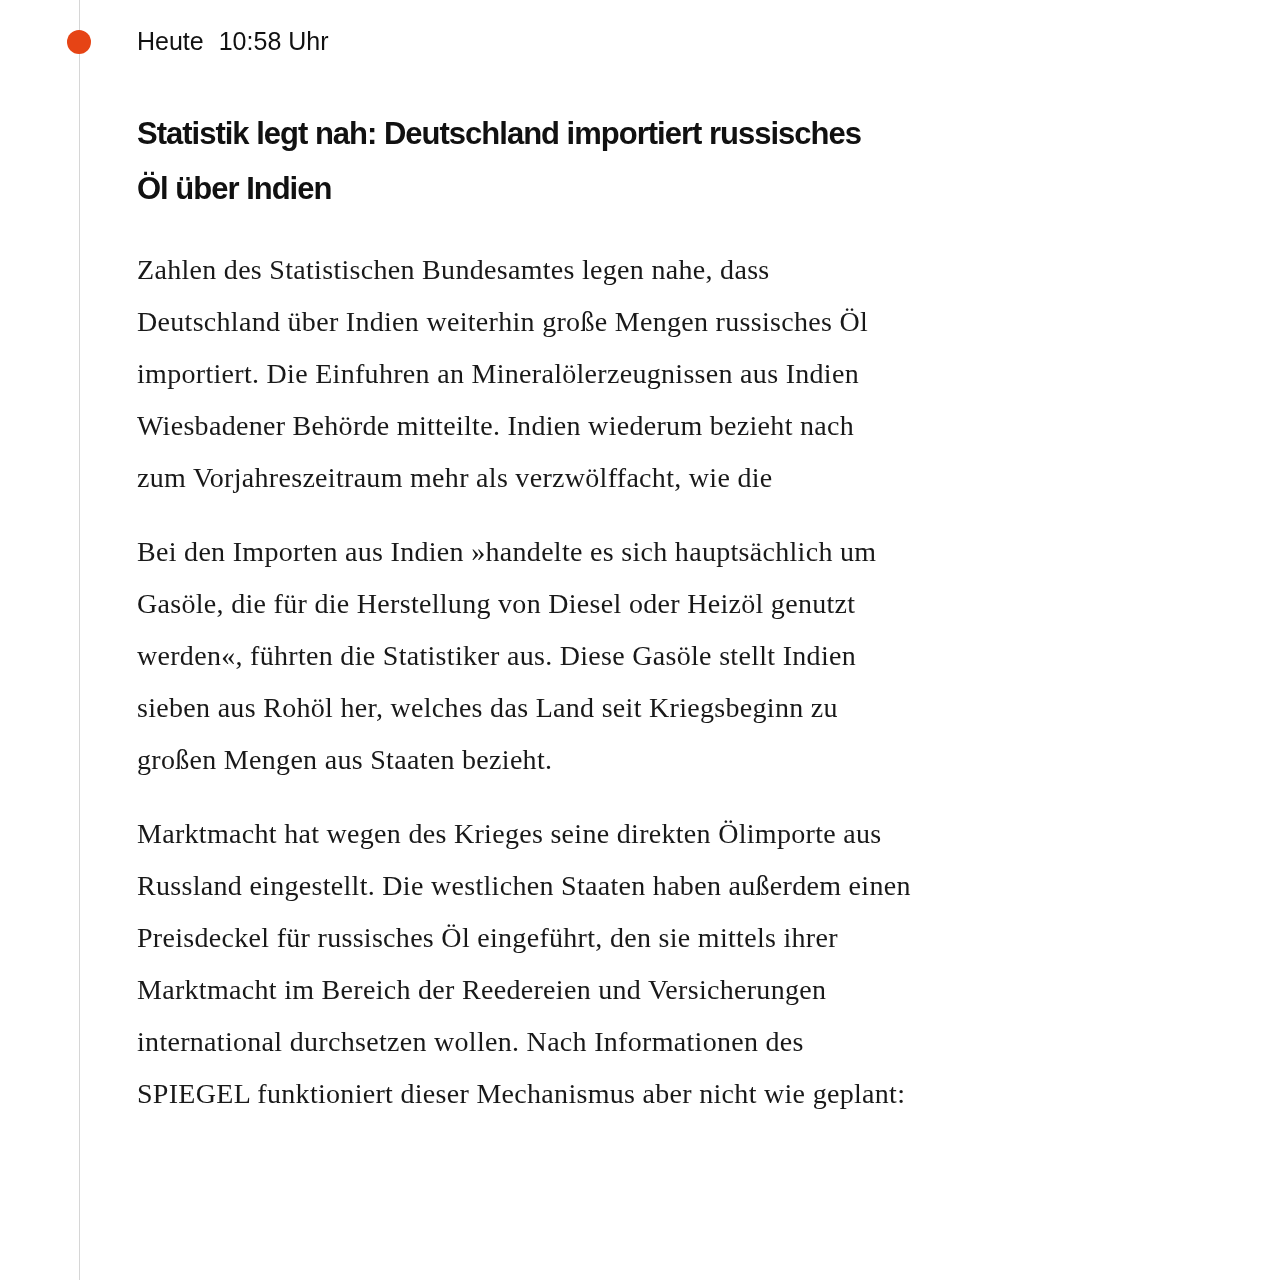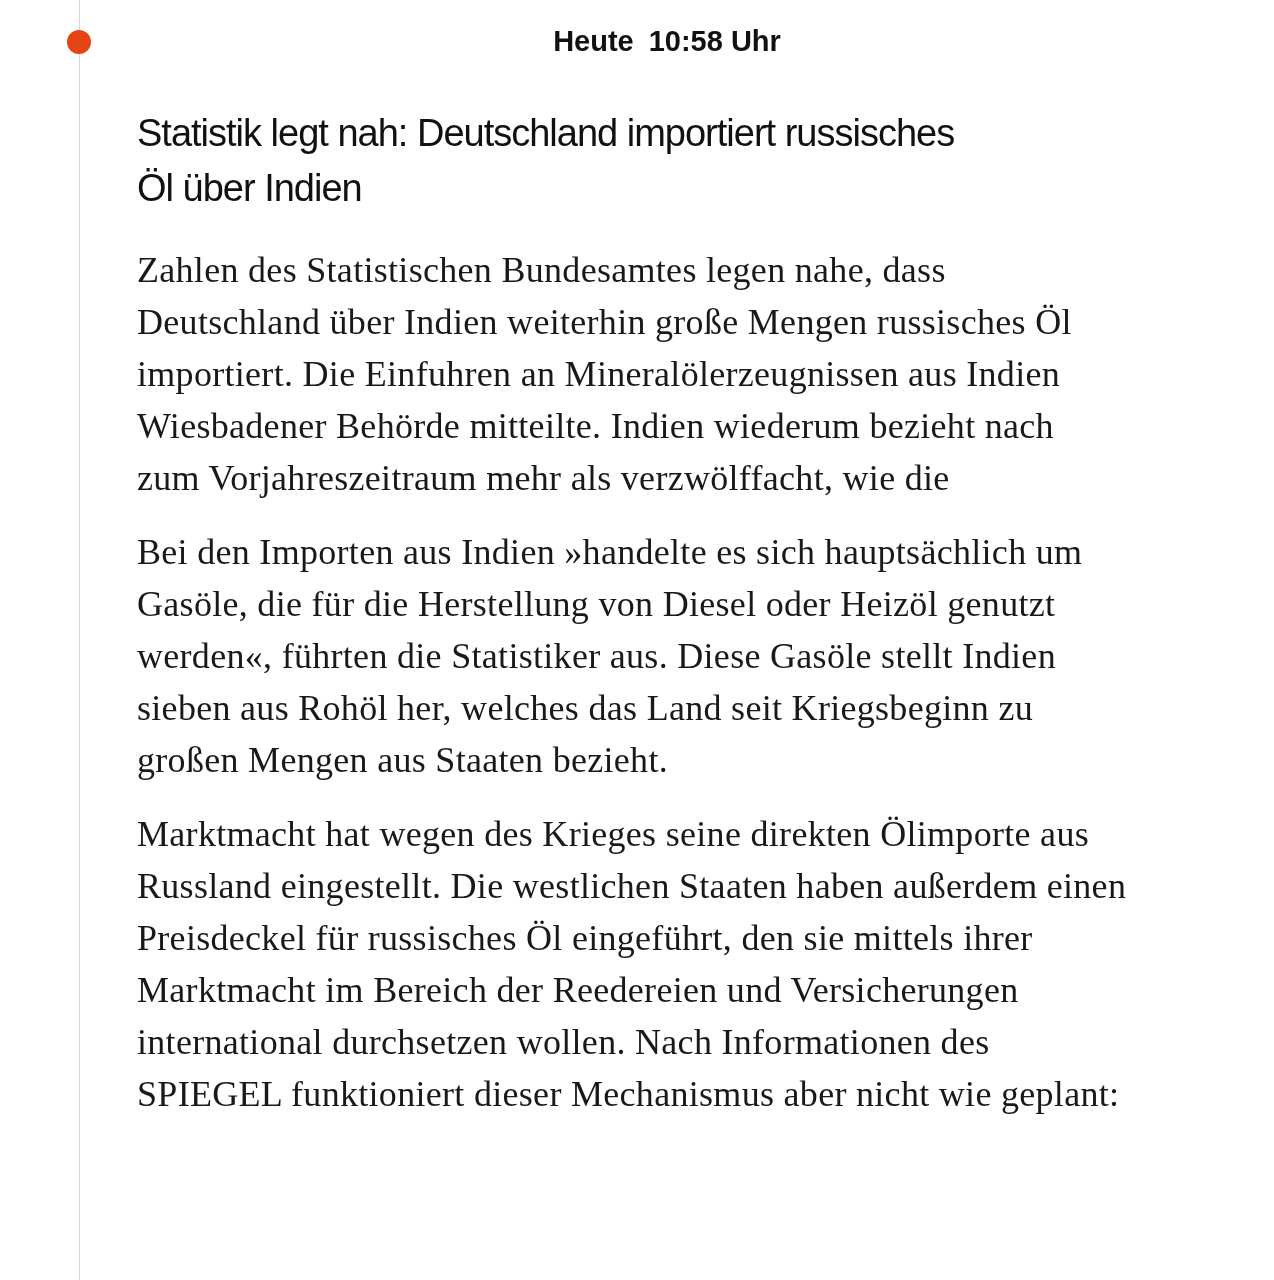--- a/index.html
+++ b/index.html
@@ -38,42 +38,41 @@
   .content {
     position: absolute;
     left: 137px;
     top: 28px;
     width: 1060px;
   }
   .timestamp {
     display: flex;
     gap: 15px;
     font-family: "Liberation Sans", sans-serif;
-    font-weight: 700;
-    font-size: 29px;
+    font-weight: 400;
+    font-size: 25px;
     line-height: 26px;
     color: var(--text-color);
-    justify-content: center;
   }
   .headline {
     margin-top: 52px;
     font-family: "Liberation Sans", sans-serif;
-    font-weight: 400;
-    font-size: 38px;
+    font-weight: 700;
+    font-size: 31px;
     line-height: 55px;
     letter-spacing: -1px;
     color: var(--text-color);
   }
   .headline .hl {
     display: block;
     white-space: nowrap;
   }
   .para {
     font-family: "Liberation Serif", serif;
-    font-size: 36px;
+    font-size: 28px;
     line-height: 52px;
     letter-spacing: 0.3px;
     color: var(--body-color);
   }
   .para-first { margin-top: 28px; }
   .para + .para { margin-top: 22px; }
   .para .pl {
     display: block;
     white-space: nowrap;
   }

